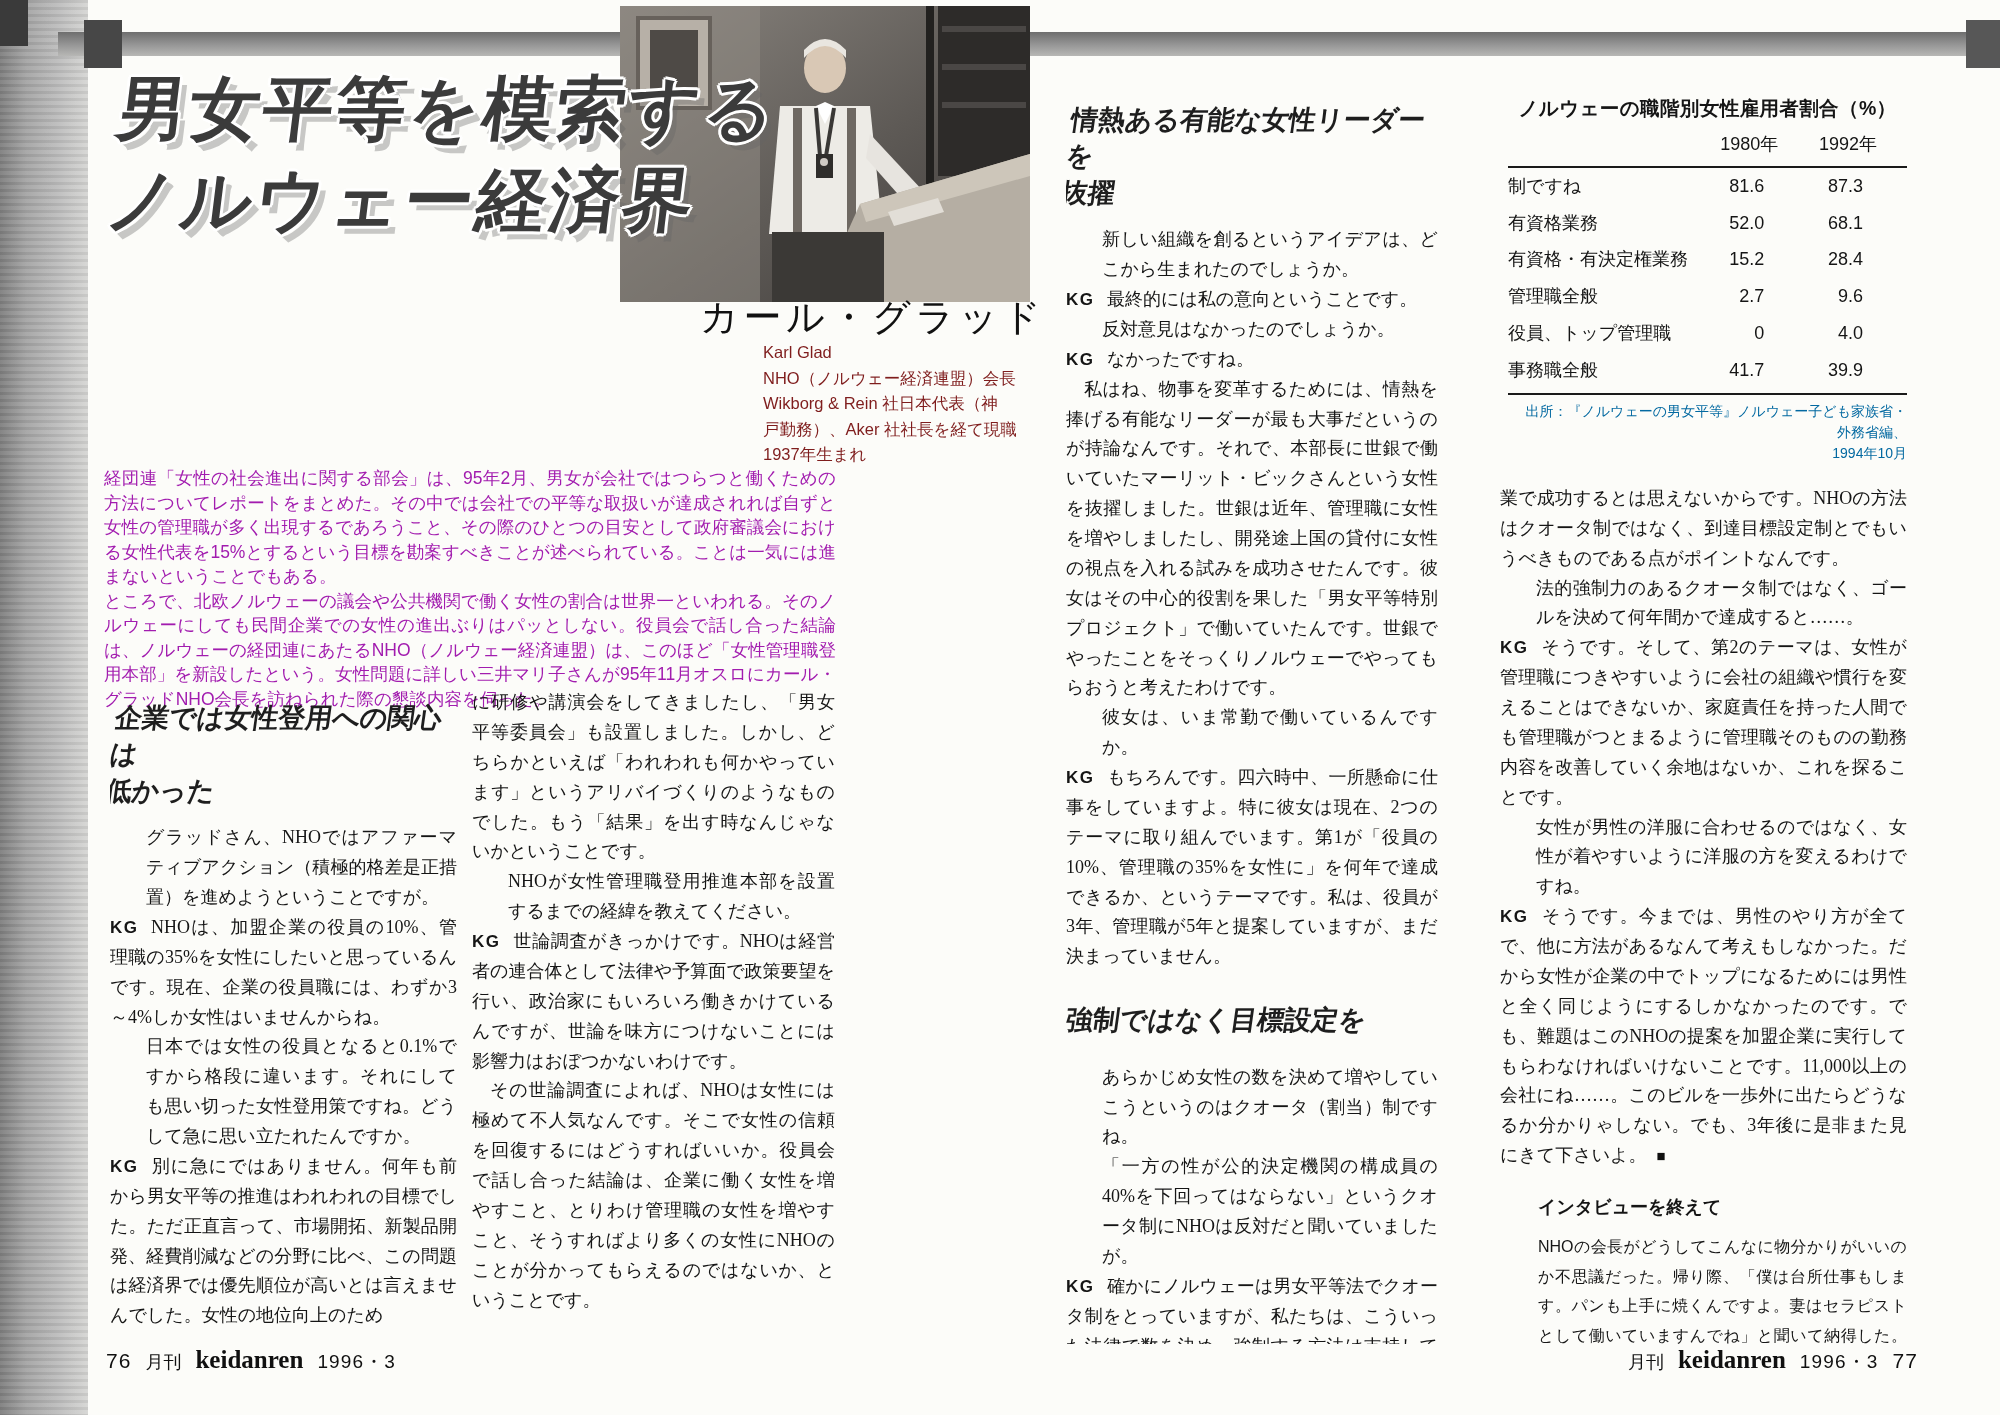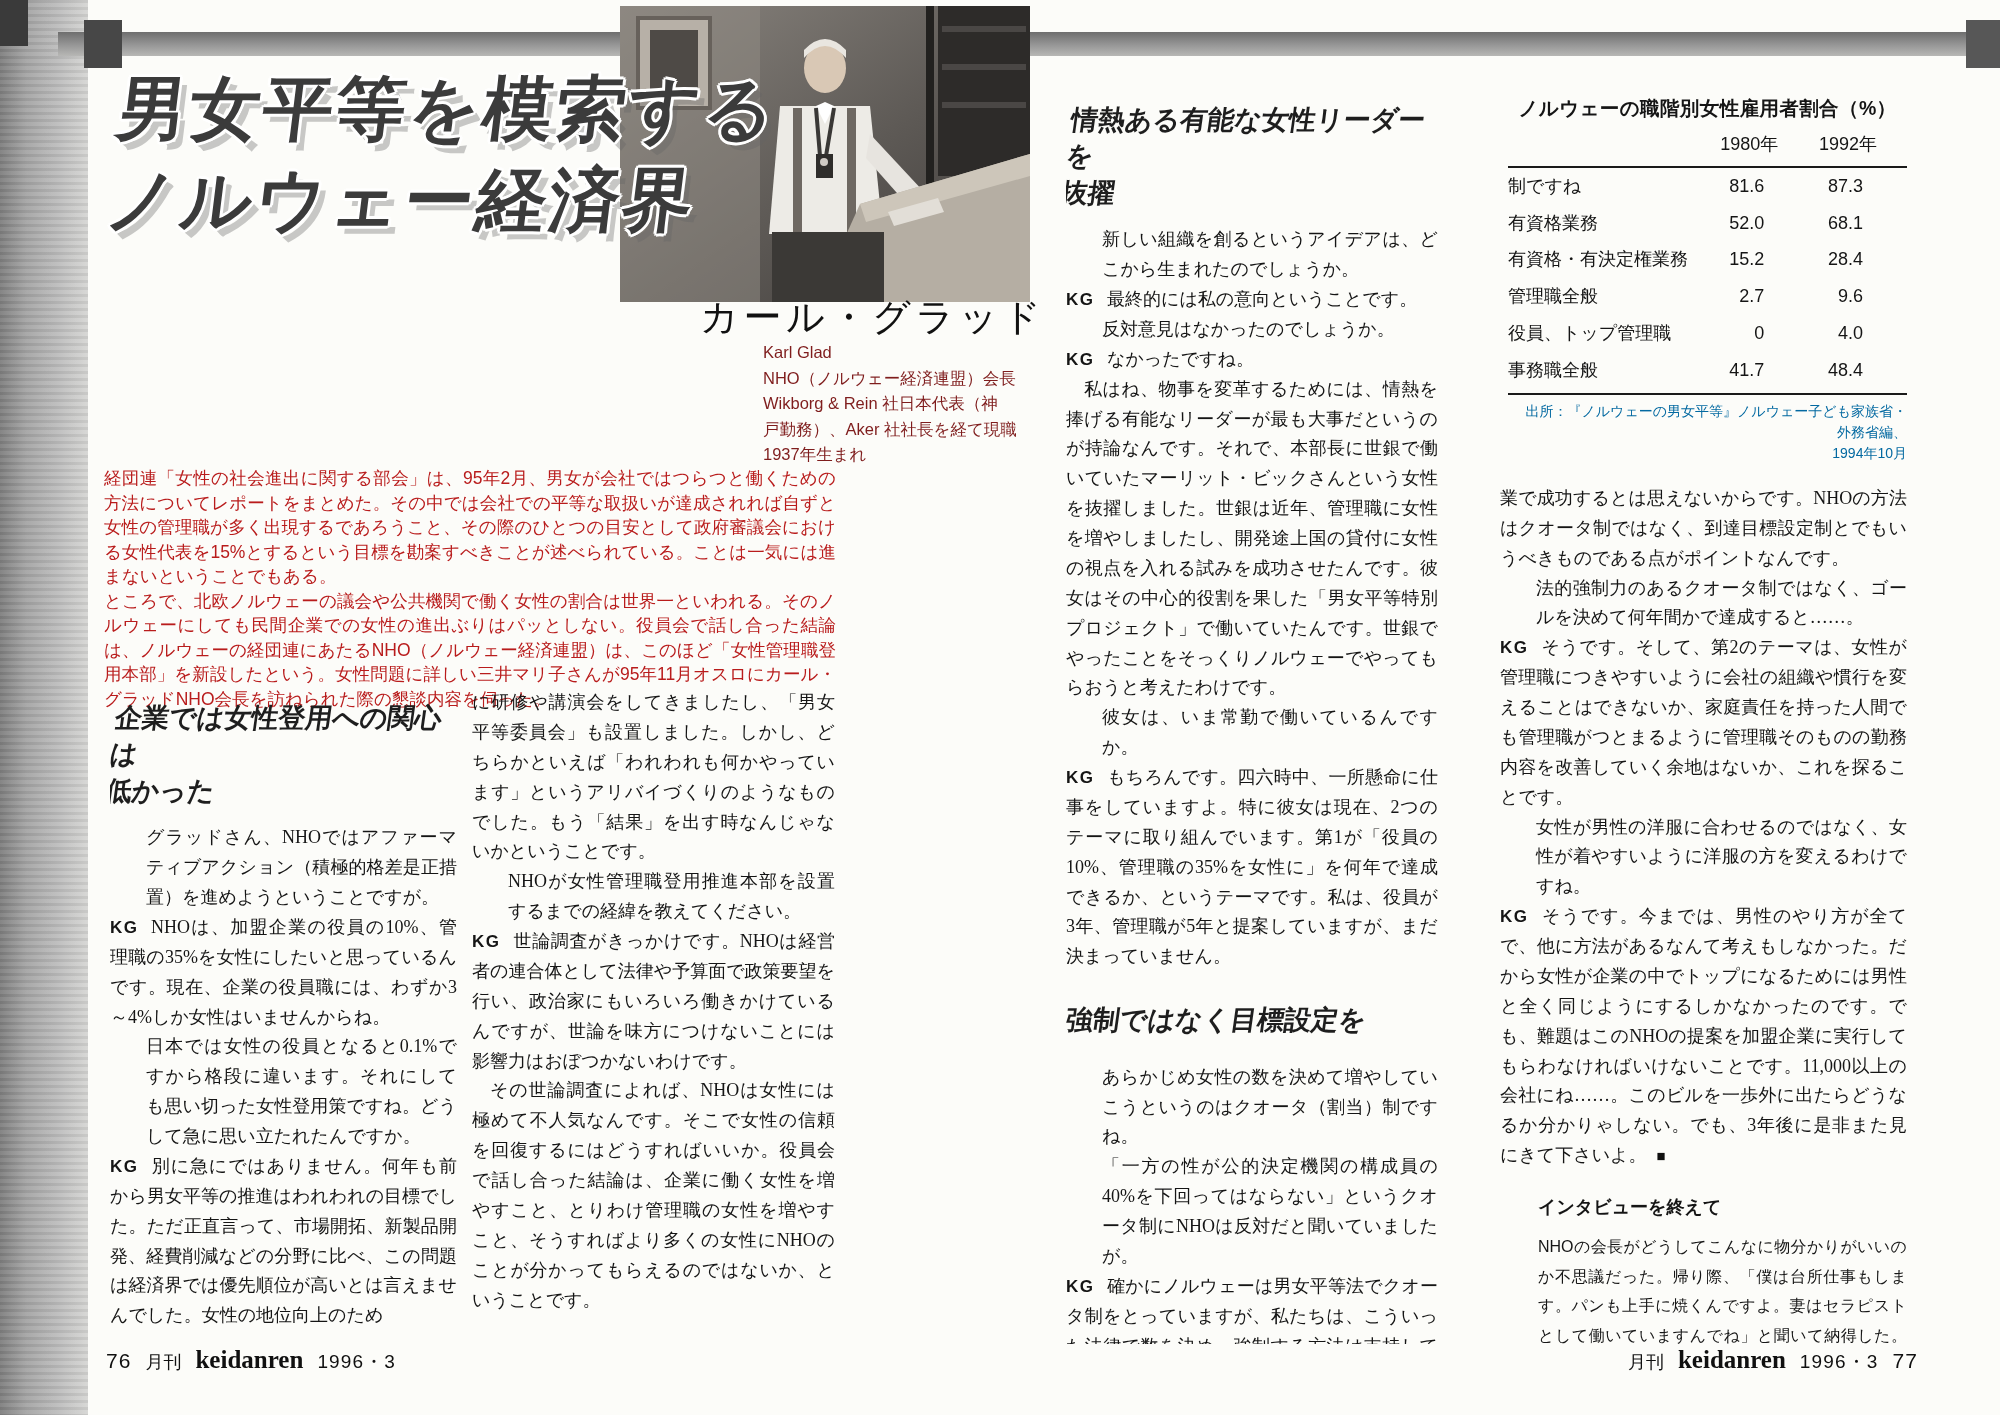--- a/index.html
+++ b/index.html
@@ -25,21 +25,21 @@
                 -3px 0 0 #fff,3px 0 0 #fff,0 -3px 0 #fff,0 3px 0 #fff,
                 8px 8px 0 rgba(100,100,100,0.35);}
   .byline{position:absolute;left:700px;top:292px;width:320px;z-index:3;text-align:center;
     font-size:38px;letter-spacing:0.12em;color:#111;white-space:nowrap;}
   .credentials{position:absolute;left:763px;top:340px;width:290px;z-index:3;
     font-family:"Liberation Sans",sans-serif;font-size:16.5px;line-height:1.55;color:#7f1d1d;}
   .credentials div{white-space:nowrap;}
   
   .lead{position:absolute;left:104px;top:466px;width:732px;
     font-family:"Liberation Sans",sans-serif;font-size:17.5px;line-height:1.4;
-    font-weight:500;color:#b91c1c;text-align:justify;}
+    font-weight:500;color:#a21caf;text-align:justify;}
   .lead p{margin:0;}
   
   .col{position:absolute;text-align:justify;font-size:18px;line-height:1.66;overflow:hidden;}
   .col1{left:110px;top:700px;width:347px;height:645px;}
   .col2{left:472px;top:688px;width:363px;height:655px;}
   .col3{left:1066px;top:102px;width:372px;height:1242px;}
   .col4{left:1500px;top:88px;width:407px;height:1256px;}
   .sec-heading{font-family:"Liberation Sans",sans-serif;font-weight:900;font-size:27px;
     line-height:1.35;color:#1e1e1e;transform:skewX(-8deg);margin:0 0 14px 0;text-align:left;}
   .sec-heading.mid{margin:30px 0 24px 0;}
@@ -208,21 +208,21 @@
               <td class="num">9.6</td>
             </tr>
           <tr>
               <td>役員、トップ管理職</td>
               <td class="num">0</td>
               <td class="num">4.0</td>
             </tr>
           <tr class="last">
               <td>事務職全般</td>
               <td class="num">41.7</td>
-              <td class="num">48.4</td>
+              <td class="num">39.9</td>
             </tr>
         </tbody>
       </table>
       <div class="tbl-source">
         <span>出所：『ノルウェーの男女平等』ノルウェー子ども家族省・外務省編、</span><br>
         <span>1994年10月</span>
       </div>
     </div>
     <p class="para"><span>業で成功するとは思えないからです。NHOの方法はクオータ制ではなく、到達目標設定制とでもいうべきものである点がポイントなんです。</span></p>
     <p class="para q"><span>法的強制力のあるクオータ制ではなく、ゴールを決めて何年間かで達成すると……。</span></p>

